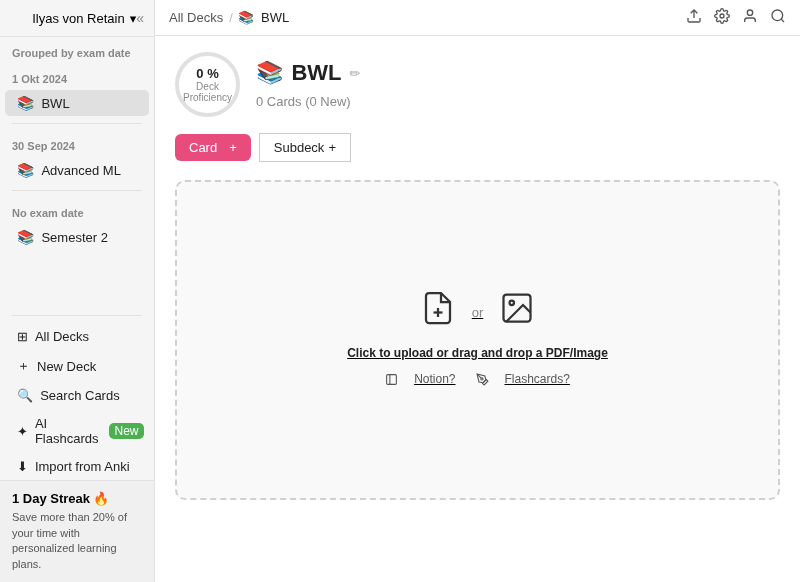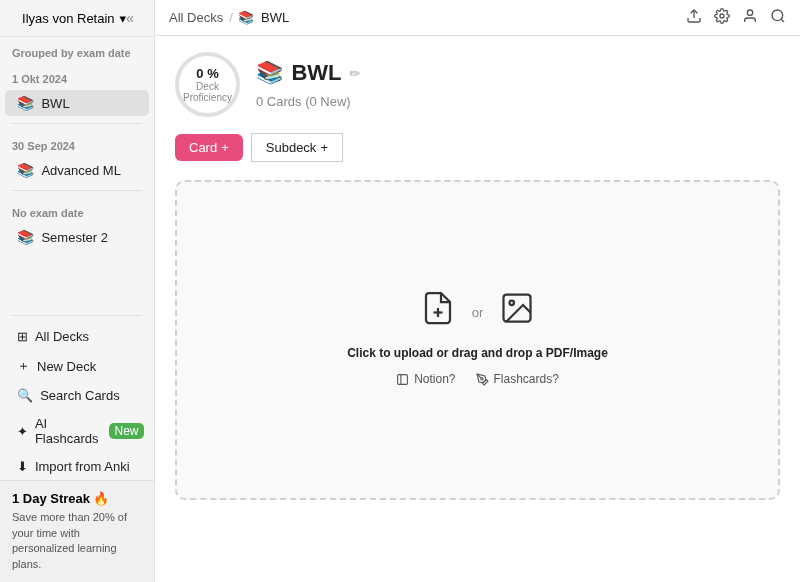--- a/index.html
+++ b/index.html
@@ -11,21 +11,21 @@
       min-width: 155px;
       background: #f5f5f5;
       border-right: 1px solid #e0e0e0;
       display: flex;
       flex-direction: column;
       height: 582px;
     }
     .sidebar-header {
       display: flex;
       align-items: center;
-      justify-content: center;
+      justify-content: flex-end;
       padding: 10px 10px 10px 12px;
       border-bottom: 1px solid #e0e0e0;
     }
     .sidebar-user {
       display: flex;
       align-items: center;
       gap: 5px;
       font-size: 13px;
       font-weight: 500;
       cursor: pointer;
@@ -174,21 +174,21 @@
     .btn-card {
       background: #e74c7c;
       color: white;
       border: none;
       border-radius: 6px;
       padding: 6px 14px;
       font-size: 13px;
       cursor: pointer;
       display: flex;
       align-items: center;
-      gap: 4px;
+      gap: 12px;
       font-weight: 500;
     }
     .btn-subdeck {
       background: white;
       color: #222;
       border: 1px solid #ccc;
       border-radius: 0;
       padding: 6px 14px;
       font-size: 13px;
       cursor: pointer;
@@ -208,20 +208,21 @@
       border: 2px dashed #d0d0d0;
       border-radius: 10px;
       background: #f9f9f9;
       display: flex;
       flex-direction: column;
       align-items: center;
       justify-content: center;
       min-height: 320px;
       cursor: pointer;
       position: relative;
+      text-decoration: underline;
     }
     .upload-icons-row {
       display: flex;
       align-items: center;
       gap: 16px;
       margin-bottom: 12px;
     }
     .upload-icon-file {
       font-size: 32px;
       color: #444;
@@ -242,21 +243,21 @@
     .upload-footer {
       display: flex;
       align-items: center;
       justify-content: center;
       gap: 20px;
       padding: 12px 0 4px 0;
     }
     .upload-footer-link {
       display: flex;
       align-items: center;
-      gap: 5px;
+      gap: 16px;
       font-size: 12px;
       color: #555;
       cursor: pointer;
       text-decoration: none;
     }
   </style>
 </head>
 <body>
 
 <div class="sidebar">

